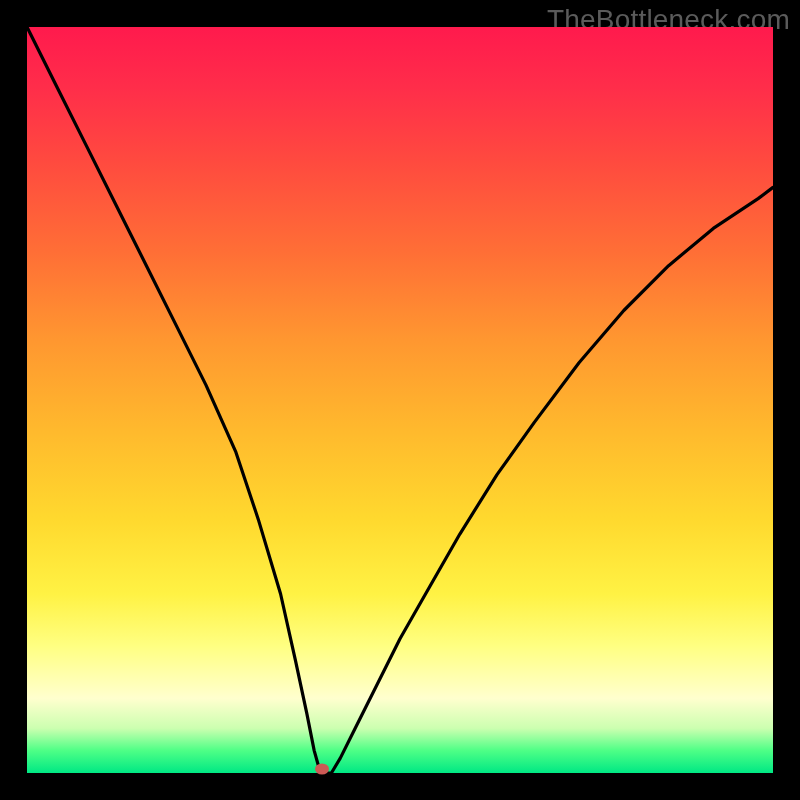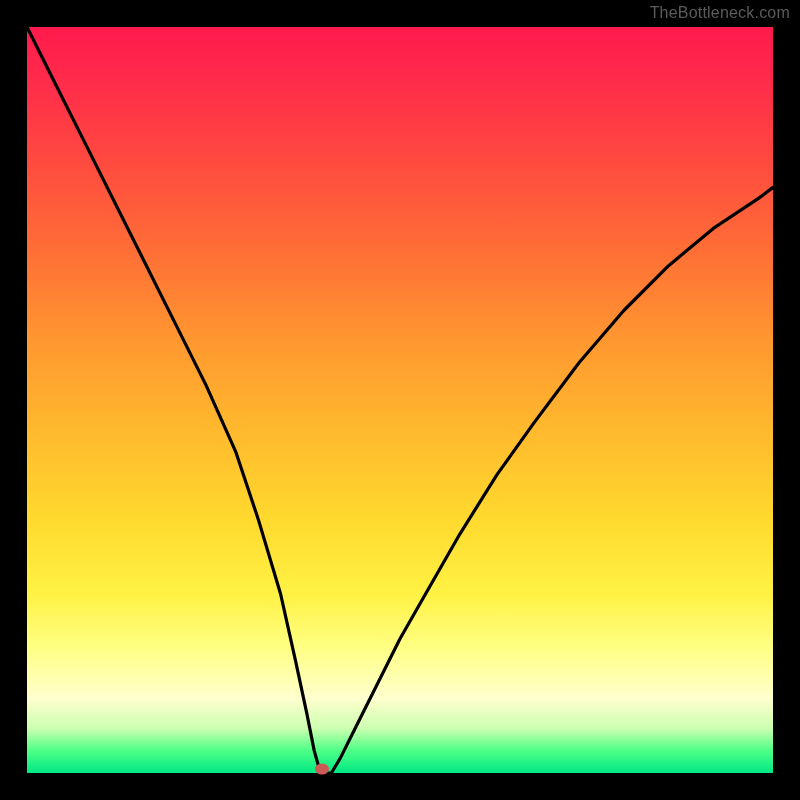--- a/index.html
+++ b/index.html
@@ -39,21 +39,21 @@
       #ccffb0 94%,
       #4eff86 97%,
       #00e884 100%
     );
   }
   .watermark {
     position: absolute;
     top: 4px;
     right: 10px;
     color: #5b5b5b;
-    font-size: 16px;
+    font-size: 28px;
     font-weight: 500;
     letter-spacing: 0.2px;
     user-select: none;
   }
   svg.curve {
     position: absolute;
     left: 0;
     top: 0;
     width: 746px;
     height: 746px;

